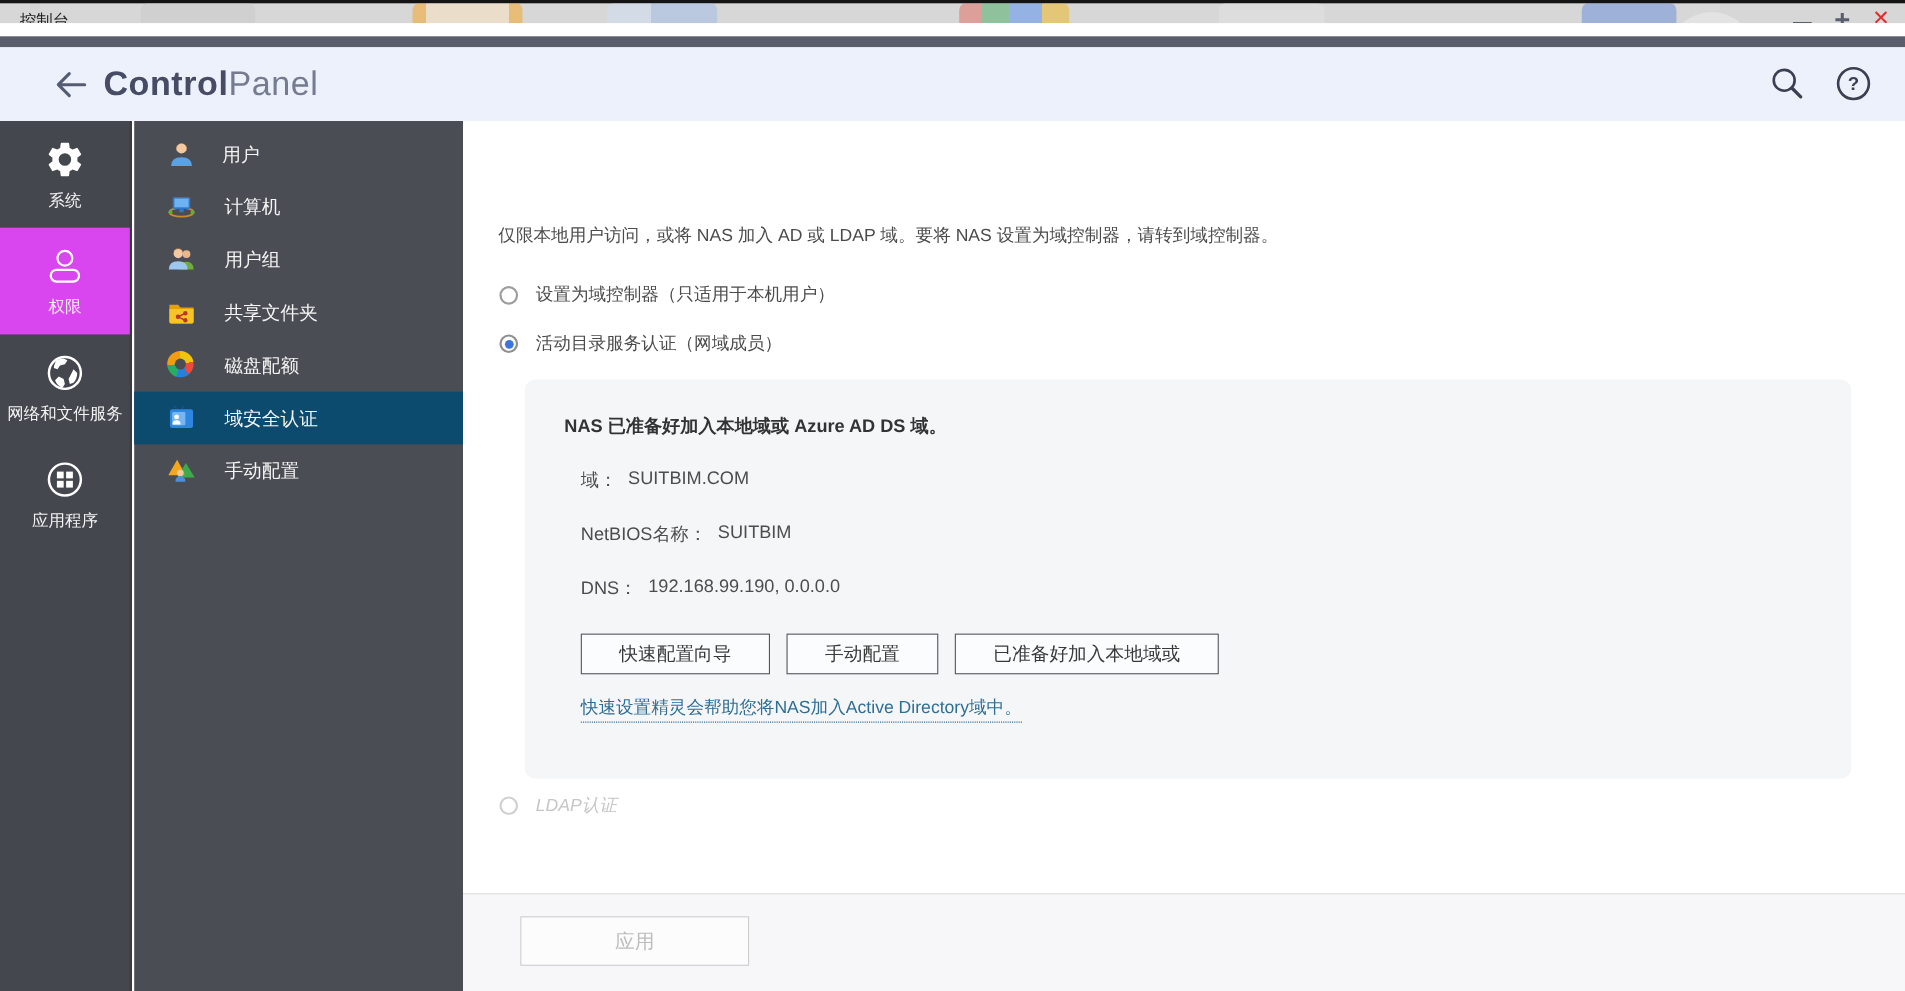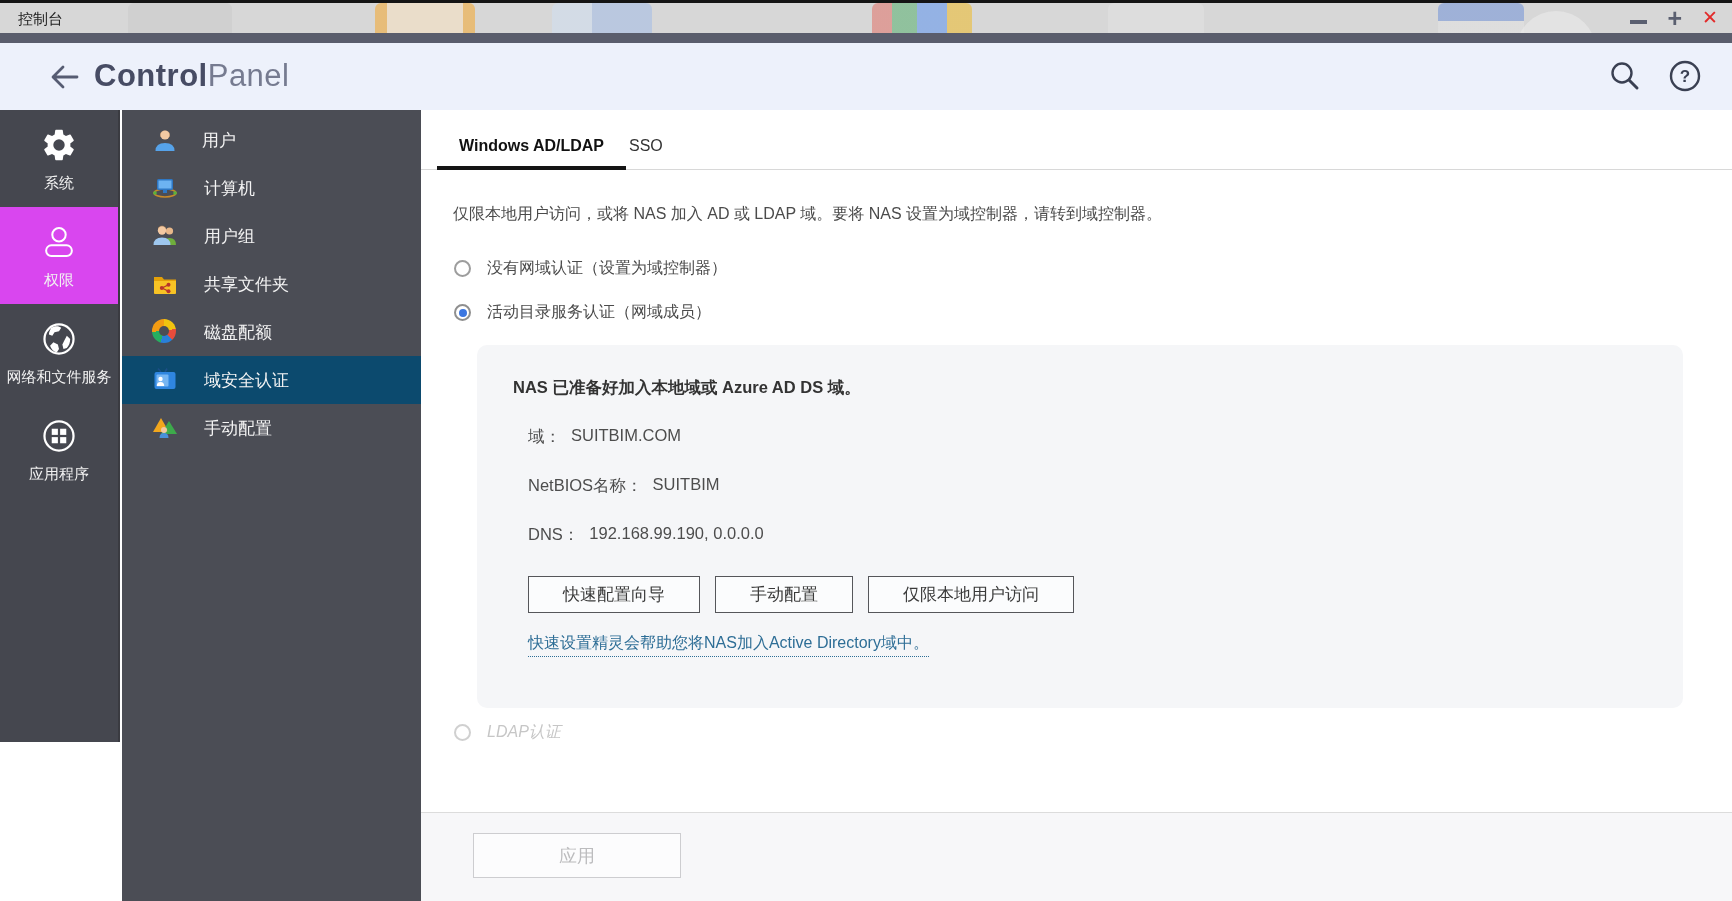--- a/index.html
+++ b/index.html
@@ -1,21 +1,21 @@
 <!DOCTYPE html>
 <html><head>
 <meta charset="utf-8">
 <style>
   * { box-sizing: border-box; margin: 0; padding: 0; }
   html,body { width:1732px; height:901px; overflow:hidden; }
   body { font-family:"Liberation Sans","DejaVu Sans",sans-serif; position:relative; background:#fff; }
   .abs { position:absolute; }
 
   
-  .titlebar { left:0; top:0; width:1732px; height:33px; background:#d7d7d7; border-top:3px solid #141414; overflow:hidden; }
+  .titlebar { left:0; top:0; width:1732px; height:21px; background:#d7d7d7; border-top:3px solid #141414; overflow:hidden; }
   .titlebar-title { position:absolute; left:18px; top:7px; font-size:15px; color:#222; }
   .bg-icon { position:absolute; top:0; height:33px; opacity:.5; border-radius:6px 6px 0 0; }
   .bg-gear    { left:128px;  width:104px; background:#c9c9c9; }
   .bg-folder  { left:375px;  width:100px; background:linear-gradient(90deg,#f7a21b 12%,#fde3bd 12% 88%,#f7a21b 88%); }
   .bg-blue    { left:552px;  width:100px; background:linear-gradient(90deg,#cfe0f5 40%,#9db9e8 40%); }
   .bg-grid    { left:872px;  width:100px; background:linear-gradient(90deg,#e45b50 20%,#3aa757 20% 45%,#4285f4 45% 75%,#f4b400 75%); opacity:.45; }
   .bg-pencil  { left:1108px; width:96px;  background:#e4e4e4; }
   .bg-hdmi    { left:1438px; width:86px;  background:linear-gradient(180deg,#4a78d8 55%,#e8e8e8 55%); opacity:.4; }
   .bg-clock   { left:1516px; width:80px; height:80px; border-radius:50%; background:#ececec; opacity:.55; top:8px; }
   .win-controls { position:absolute; right:14px; top:5px; display:flex; align-items:center; gap:20px; }
@@ -28,21 +28,21 @@
   
   .header { left:0; top:43px; width:1732px; height:67px; background:#edf1fb; }
   .back-arrow { position:absolute; left:48px; top:18px; width:32px; height:32px; cursor:pointer; }
   .app-title { position:absolute; left:94px; top:15px; font-size:31px; letter-spacing:.5px; }
   .app-title b { color:#474c64; font-weight:700; }
   .app-title span { color:#767b90; font-weight:400; }
   .hdr-icons { position:absolute; right:30px; top:16px; display:flex; gap:26px; }
   .hdr-icons > div { width:34px; height:34px; cursor:pointer; }
 
   
-  .sidebar1 { left:0; top:110px; width:120px; height:632px; background:#45474f; border-right:2px solid #3a3b41; }
+  .sidebar1 { left:0; top:110px; width:120px; height:791px; background:#45474f; border-right:2px solid #3a3b41; }
   .nav-item { width:100%; padding:16px 6px 14px; display:flex; flex-direction:column; align-items:center; gap:9px; cursor:pointer; }
   .nav-item .lbl { color:#f2f2f2; font-size:15px; text-align:center; line-height:20px; }
   .nav-item.selected { background:#d946ef; }
 
   
   .sidebar2 { left:122px; top:110px; width:299px; height:791px; background:#4b4d55; }
   .menu-item { height:48px; display:flex; align-items:center; padding-left:30px; gap:26px; cursor:pointer; }
   .menu-item .lbl { color:#f4f4f4; font-size:17px; }
   .menu-item.selected { background:#0c4a6e; }
   .mi-icon { width:26px; height:26px; flex:0 0 26px; position:relative; }
@@ -235,30 +235,26 @@
         <circle cx="12" cy="15" r="3" fill="#f3c9a2"></circle>
         <path d="M7.5 23 q0-5 4.5-5 q4.5 0 4.5 5 z" fill="#4a90d9"></path>
       </svg>
     </div>
     <div class="lbl">手动配置</div>
   </div>
 </div>
 
 <div class="abs content">
 
-  <div class="tabs">
-    <div class="tab active">Windows AD/LDAP</div>
-    <div class="tab idle">SSO</div>
-  </div>
 
   <div class="desc">仅限本地用户访问，或将 NAS 加入 AD 或 LDAP 域。要将 NAS 设置为域控制器，请转到域控制器。</div>
 
   <div class="radio-row r1">
     <div class="radio"></div>
-    <div class="radio-lbl">没有网域认证（设置为域控制器）</div>
+    <div class="radio-lbl">设置为域控制器（只适用于本机用户）</div>
   </div>
 
   <div class="radio-row r2">
     <div class="radio checked"></div>
     <div class="radio-lbl">活动目录服务认证（网域成员）</div>
   </div>
 
   <div class="ad-panel">
     <div class="ad-status">NAS 已准备好加入本地域或 Azure AD DS 域。</div>
     <div class="ad-field" style="margin-left:15px;">
@@ -269,21 +265,21 @@
       <span>NetBIOS名称：</span>
       <span>SUITBIM</span>
     </div>
     <div class="ad-field" style="margin-left:15px;">
       <span>DNS：</span>
       <span>192.168.99.190, 0.0.0.0</span>
     </div>
     <div class="ad-buttons" style="margin-left:15px;">
       <button>快速配置向导</button>
       <button>手动配置</button>
-      <button>仅限本地用户访问</button>
+      <button>已准备好加入本地域或</button>
     </div>
     <a class="ad-hint" style="margin-left:15px;">快速设置精灵会帮助您将NAS加入Active Directory域中。</a>
   </div>
 
   <div class="radio-row r3">
     <div class="radio disabled"></div>
     <div class="radio-lbl disabled">LDAP认证</div>
   </div>
 
   <div class="footer">

